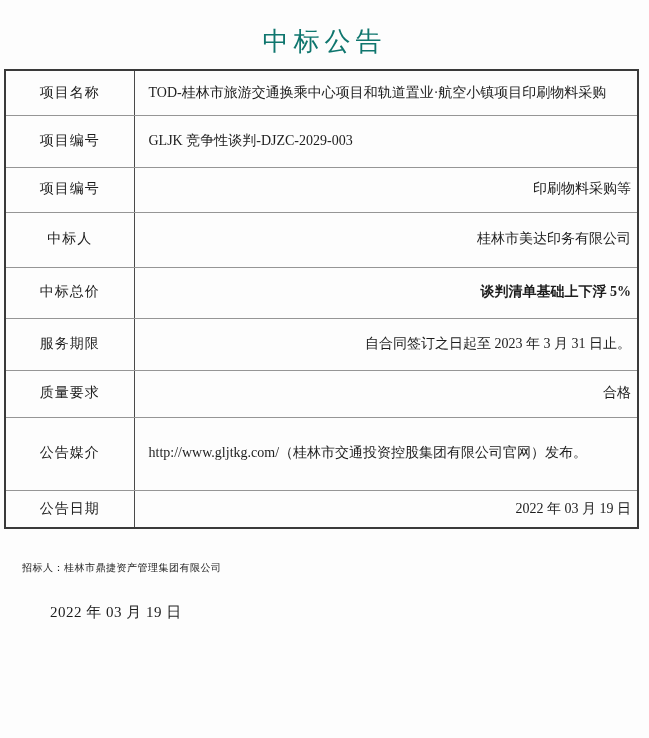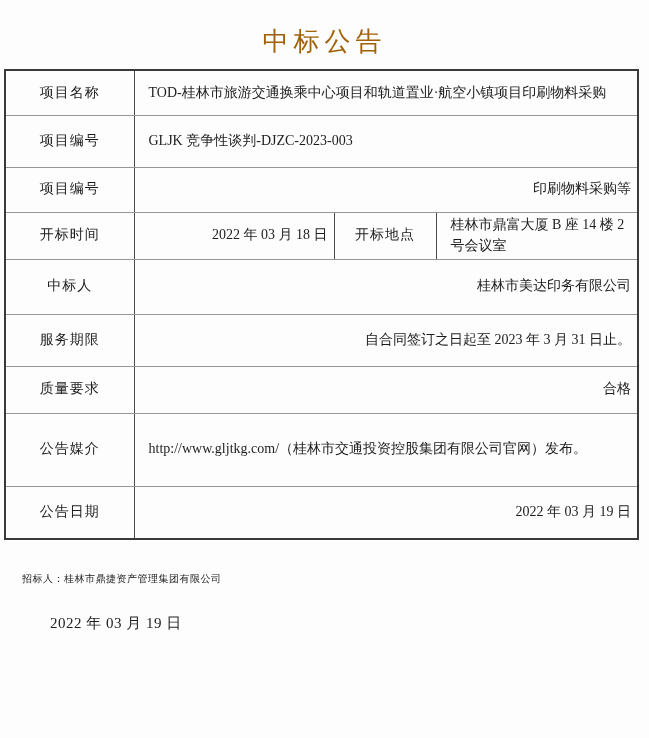--- a/index.html
+++ b/index.html
@@ -10,21 +10,21 @@
     color: #1c1c1c;
     position: relative;
     overflow: hidden;
   }
   .page-title {
     margin-top: 24px;
     text-align: center;
     font-size: 26px;
     font-weight: 500;
     letter-spacing: 5px;
-    color: #a16207;
+    color: #0f766e;
   }
   table.award-table {
     border-collapse: collapse;
     table-layout: fixed;
     width: 633px;
     margin: 10px 0 0 4px;
     border: 2px solid #3a3a3a;
     font-size: 14px;
   }
   col.c1 { width: 129px; }
@@ -47,21 +47,21 @@
   tr.r0  { height: 45px; }
   tr.r1  { height: 52px; }
   tr.r2  { height: 52px; }
   tr.r3  { height: 45px; }
   tr.r4  { height: 47px; }
   tr.r5  { height: 55px; }
   tr.r6  { height: 51px; }
   tr.r7  { height: 52px; padding-left: 44px; }
   tr.r8  { height: 47px; }
   tr.r9  { height: 73px; }
-  tr.r10 { height: 53px; }
+  tr.r10 { height: 38px; }
   .footer-tenderer {
     margin: 32px 12px 0 22px;
     font-size: 10px;
     letter-spacing: 0.5px;
   }
   .footer-date {
     margin: 28px 0 0 50px;
     font-size: 15px;
     letter-spacing: 0.5px;
   }
@@ -78,35 +78,33 @@
       <col class="c3">
       <col class="c4">
     </colgroup>
   <tbody>
     <tr class="r0">
       <td class="lbl">项目名称</td>
       <td class="v-left" colspan="3">TOD-桂林市旅游交通换乘中心项目和轨道置业·航空小镇项目印刷物料采购</td>
     </tr>
     <tr class="r1">
       <td class="lbl">项目编号</td>
-      <td class="v-left" colspan="3">GLJK 竞争性谈判-DJZC-2023-003</td>
+      <td class="v-left" colspan="3">GLJK 竞争性谈判-DJZC-2029-003</td>
     </tr>
     <tr class="r3">
       <td class="lbl">项目编号</td>
       <td class="v-center" colspan="3">印刷物料采购等</td>
     </tr>
-    <tr class="r4">
-      <td class="lbl">开标时间</td>
-      <td class="v-center">2022 年 03 月 18 日</td>
-      <td class="lbl">开标地点</td>
-      <td class="v-left">桂林市鼎富大厦 B 座 14 楼 2 号会议室</td>
-    </tr>
     <tr class="r5">
       <td class="lbl">中标人</td>
       <td class="v-center" colspan="3">桂林市美达印务有限公司</td>
+    </tr>
+    <tr class="r6">
+      <td class="lbl">中标总价</td>
+      <td class="v-center v-bold" colspan="3">谈判清单基础上下浮 5%</td>
     </tr>
     <tr class="r7">
       <td class="lbl">服务期限</td>
       <td class="v-center" colspan="3">自合同签订之日起至 2023 年 3 月 31 日止。</td>
     </tr>
     <tr class="r8">
       <td class="lbl">质量要求</td>
       <td class="v-center" colspan="3">合格</td>
     </tr>
     <tr class="r9">

